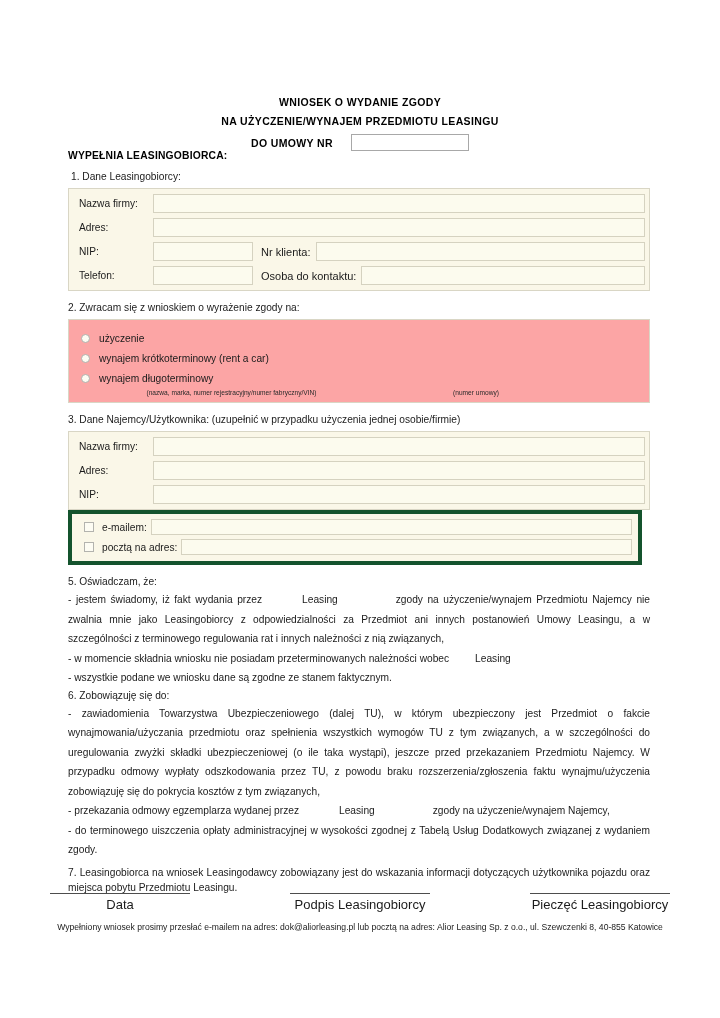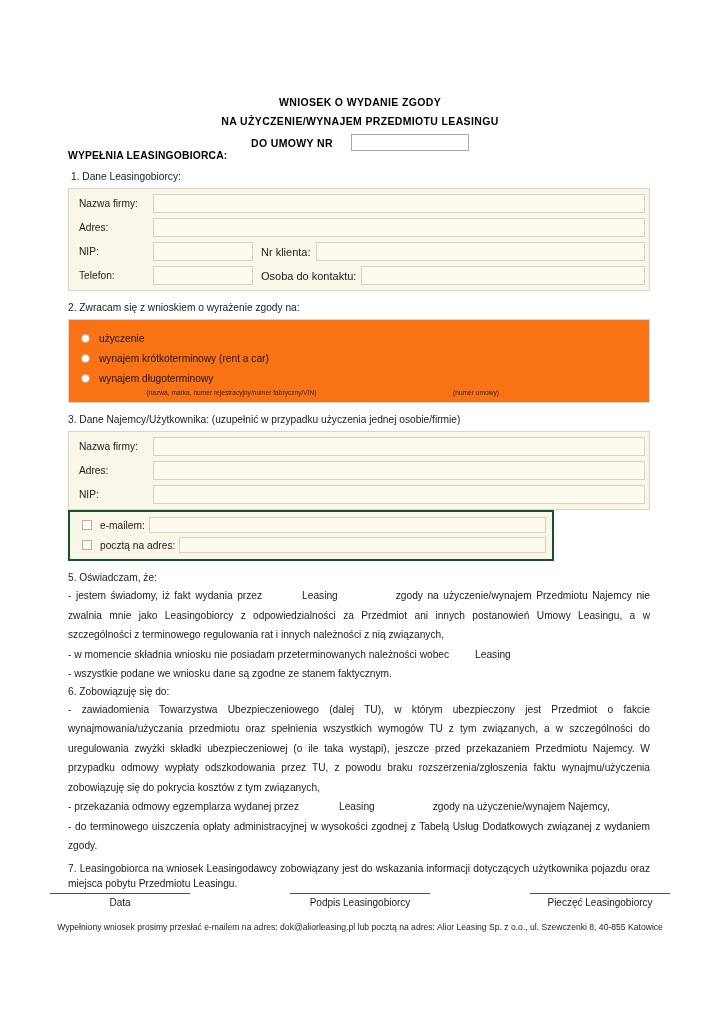--- a/index.html
+++ b/index.html
@@ -123,21 +123,21 @@
     font-size: 11px;
     color: #1b1b1b;
     padding: 0 5px 0 8px;
     white-space: nowrap;
     flex: 0 0 auto;
   }
 
   
   .choice-box {
     width: 582px;
-    background: #f97316;
+    background: #fca5a5;
     border: 1px solid #d9d6c5;
     box-sizing: border-box;
     padding: 8px 16px 6px 0;
   }
   .choice-row {
     display: flex;
     align-items: center;
     height: 20px;
     padding-left: 12px;
   }
@@ -196,23 +196,23 @@
   .hint {
     font-size: 6.6px;
     color: #2a2a2a;
     white-space: nowrap;
   }
   .hint-1 { width: 265px; text-align: center; }
   .hint-2 { width: 120px; text-align: center; margin-left: 52px; }
 
   
   .check-box-wrap {
-    width: 486px;
+    width: 574px;
     background: #faf7e8;
-    border: 2px solid #14532d;
+    border: 4px solid #14532d;
     box-sizing: border-box;
     padding: 4px 4px 5px 4px;
   }
   .check-row {
     display: flex;
     align-items: center;
     height: 18px;
     margin-bottom: 2px;
   }
   .check-row:last-child { margin-bottom: 0; }
@@ -285,21 +285,21 @@
   .sign-col {
     width: 180px;
     text-align: center;
   }
   .sign-line {
     border-top: 1px solid #4d4d4d;
     width: 140px;
     margin: 0 auto 3px auto;
   }
   .sign-caption {
-    font-size: 10px;
+    font-size: 13px;
     color: #1b1b1b;
     white-space: nowrap;
   }
   .footer-note {
     position: absolute;
     left: 0;
     top: 922px;
     width: 720px;
     text-align: center;
     font-size: 8.6px;

